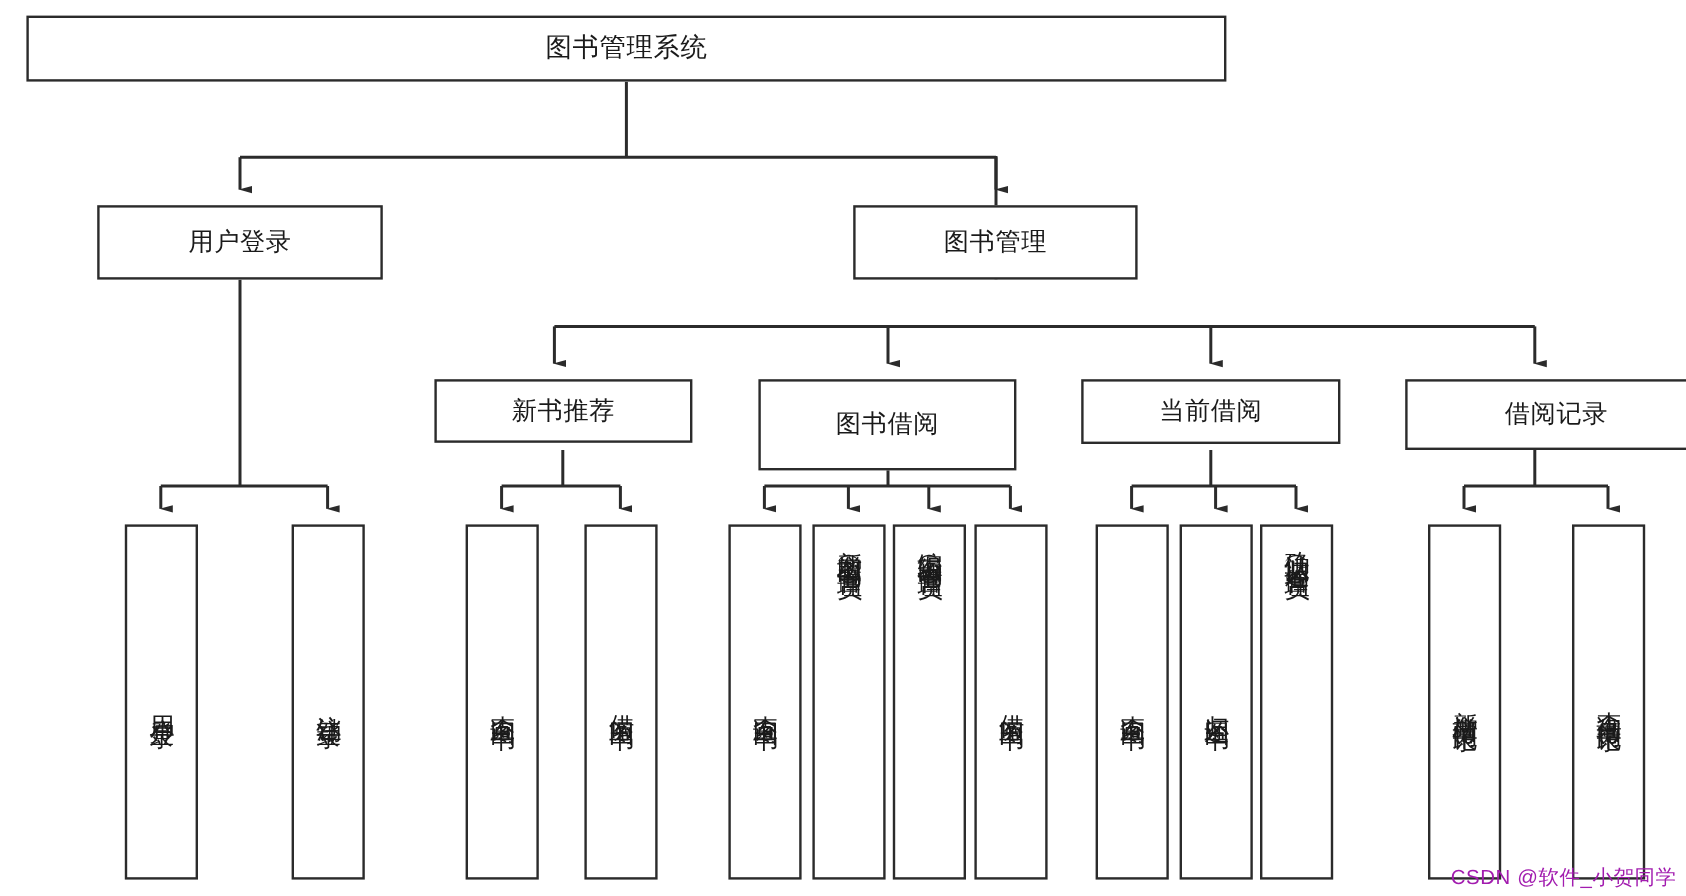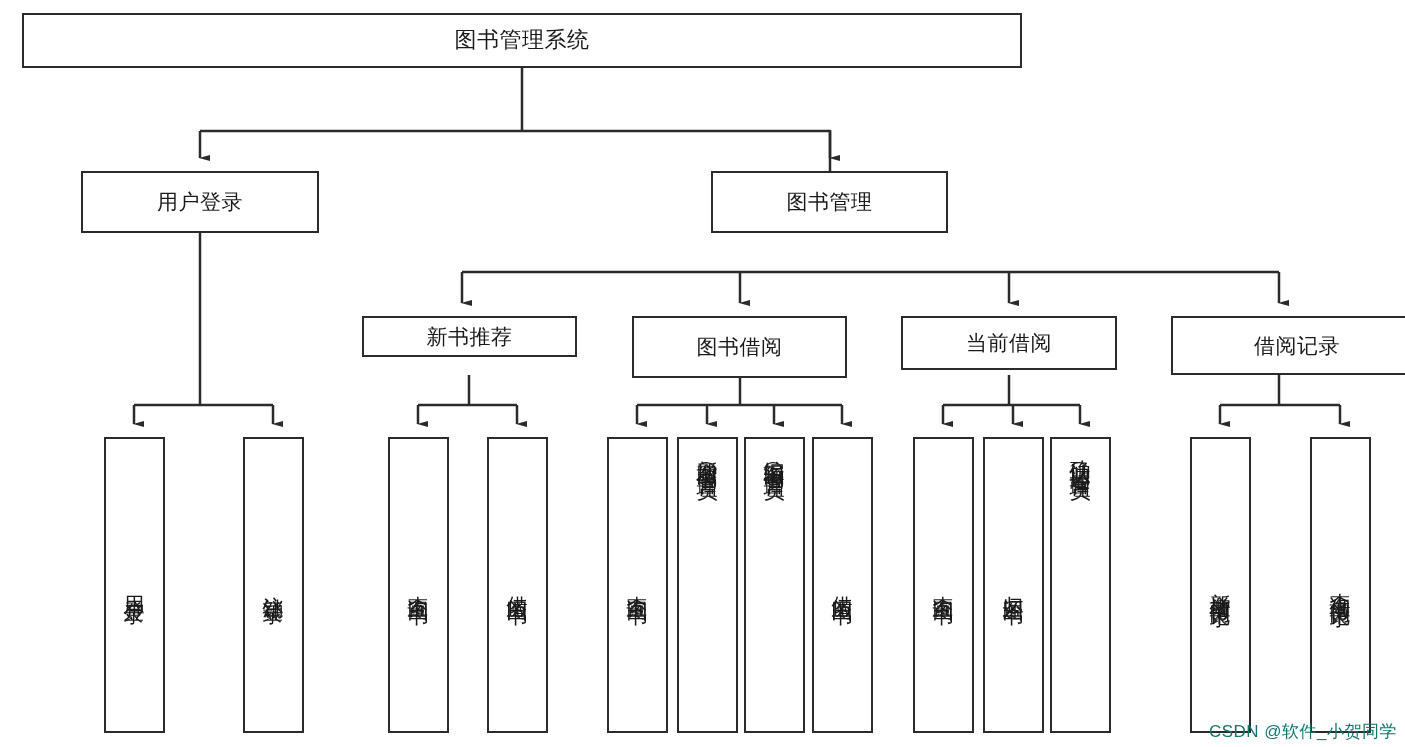--- a/index.html
+++ b/index.html
@@ -55,21 +55,21 @@
   .node.vert.topalign .lbl{
     justify-content:flex-start;
     padding-top:4px;
   }
 
   .watermark{
     position:absolute;
     right:8px;
     bottom:4px;
     font-size:17px;
-    color:#0f766e;
+    color:#a21caf;
     letter-spacing:0.5px;
     user-select:none;
     white-space:nowrap;
   }
 </style>
 </head>
 <body>
 
 <div id="diagram-root">
 
@@ -127,24 +127,24 @@
     <span class="lbl">图书管理系统</span>
   </div>
 
   <div class="node horiz" style="left:81px;top:171px;width:238px;height:62px;">
     <span class="lbl">用户登录</span>
   </div>
   <div class="node horiz" style="left:711px;top:171px;width:237px;height:62px;">
     <span class="lbl">图书管理</span>
   </div>
 
-  <div class="node horiz" style="left:362px;top:316px;width:215px;height:41px;">
+  <div class="node horiz" style="left:362px;top:316px;width:215px;height:53px;">
     <span class="lbl">新书推荐</span>
   </div>
-  <div class="node horiz" style="left:632px;top:316px;width:215px;height:62px;">
+  <div class="node horiz" style="left:632px;top:316px;width:215px;height:76px;">
     <span class="lbl">图书借阅</span>
   </div>
   <div class="node horiz" style="left:901px;top:316px;width:216px;height:54px;">
     <span class="lbl">当前借阅</span>
   </div>
   <div class="node horiz" style="left:1171px;top:316px;width:252px;height:59px;">
     <span class="lbl">借阅记录</span>
   </div>
 
   <div class="node vert" style="left:104px;top:437px;width:61px;height:296px;">

